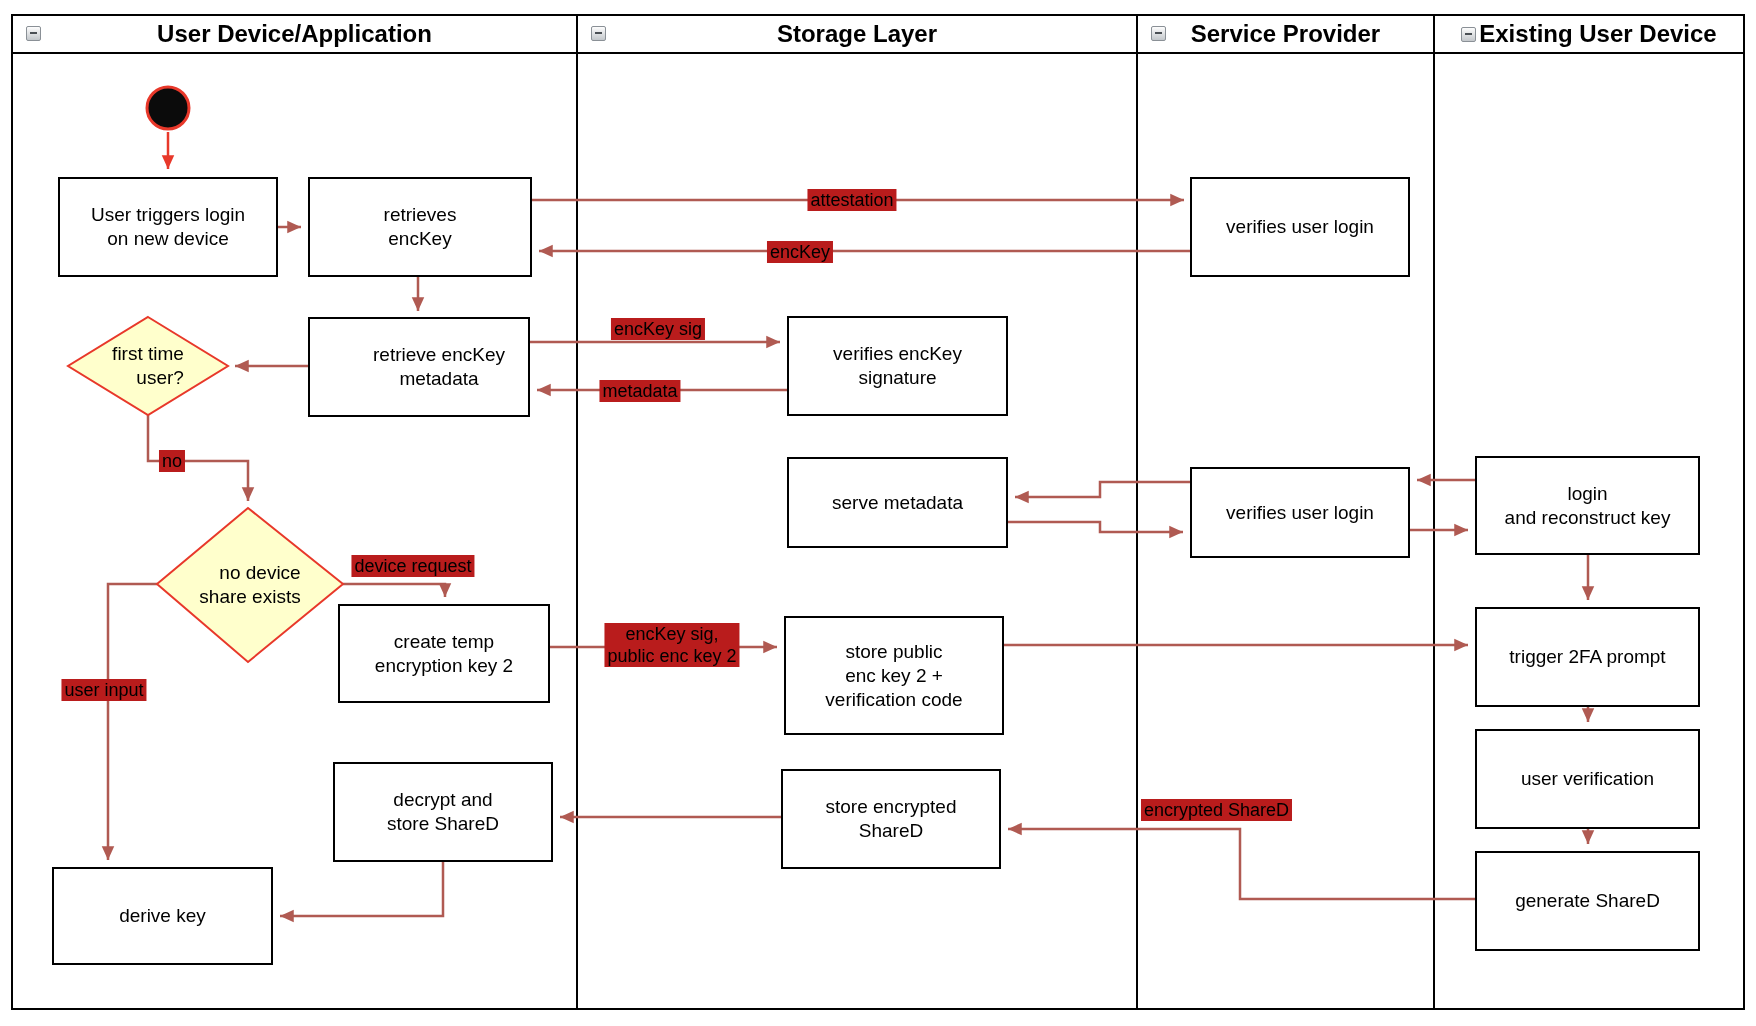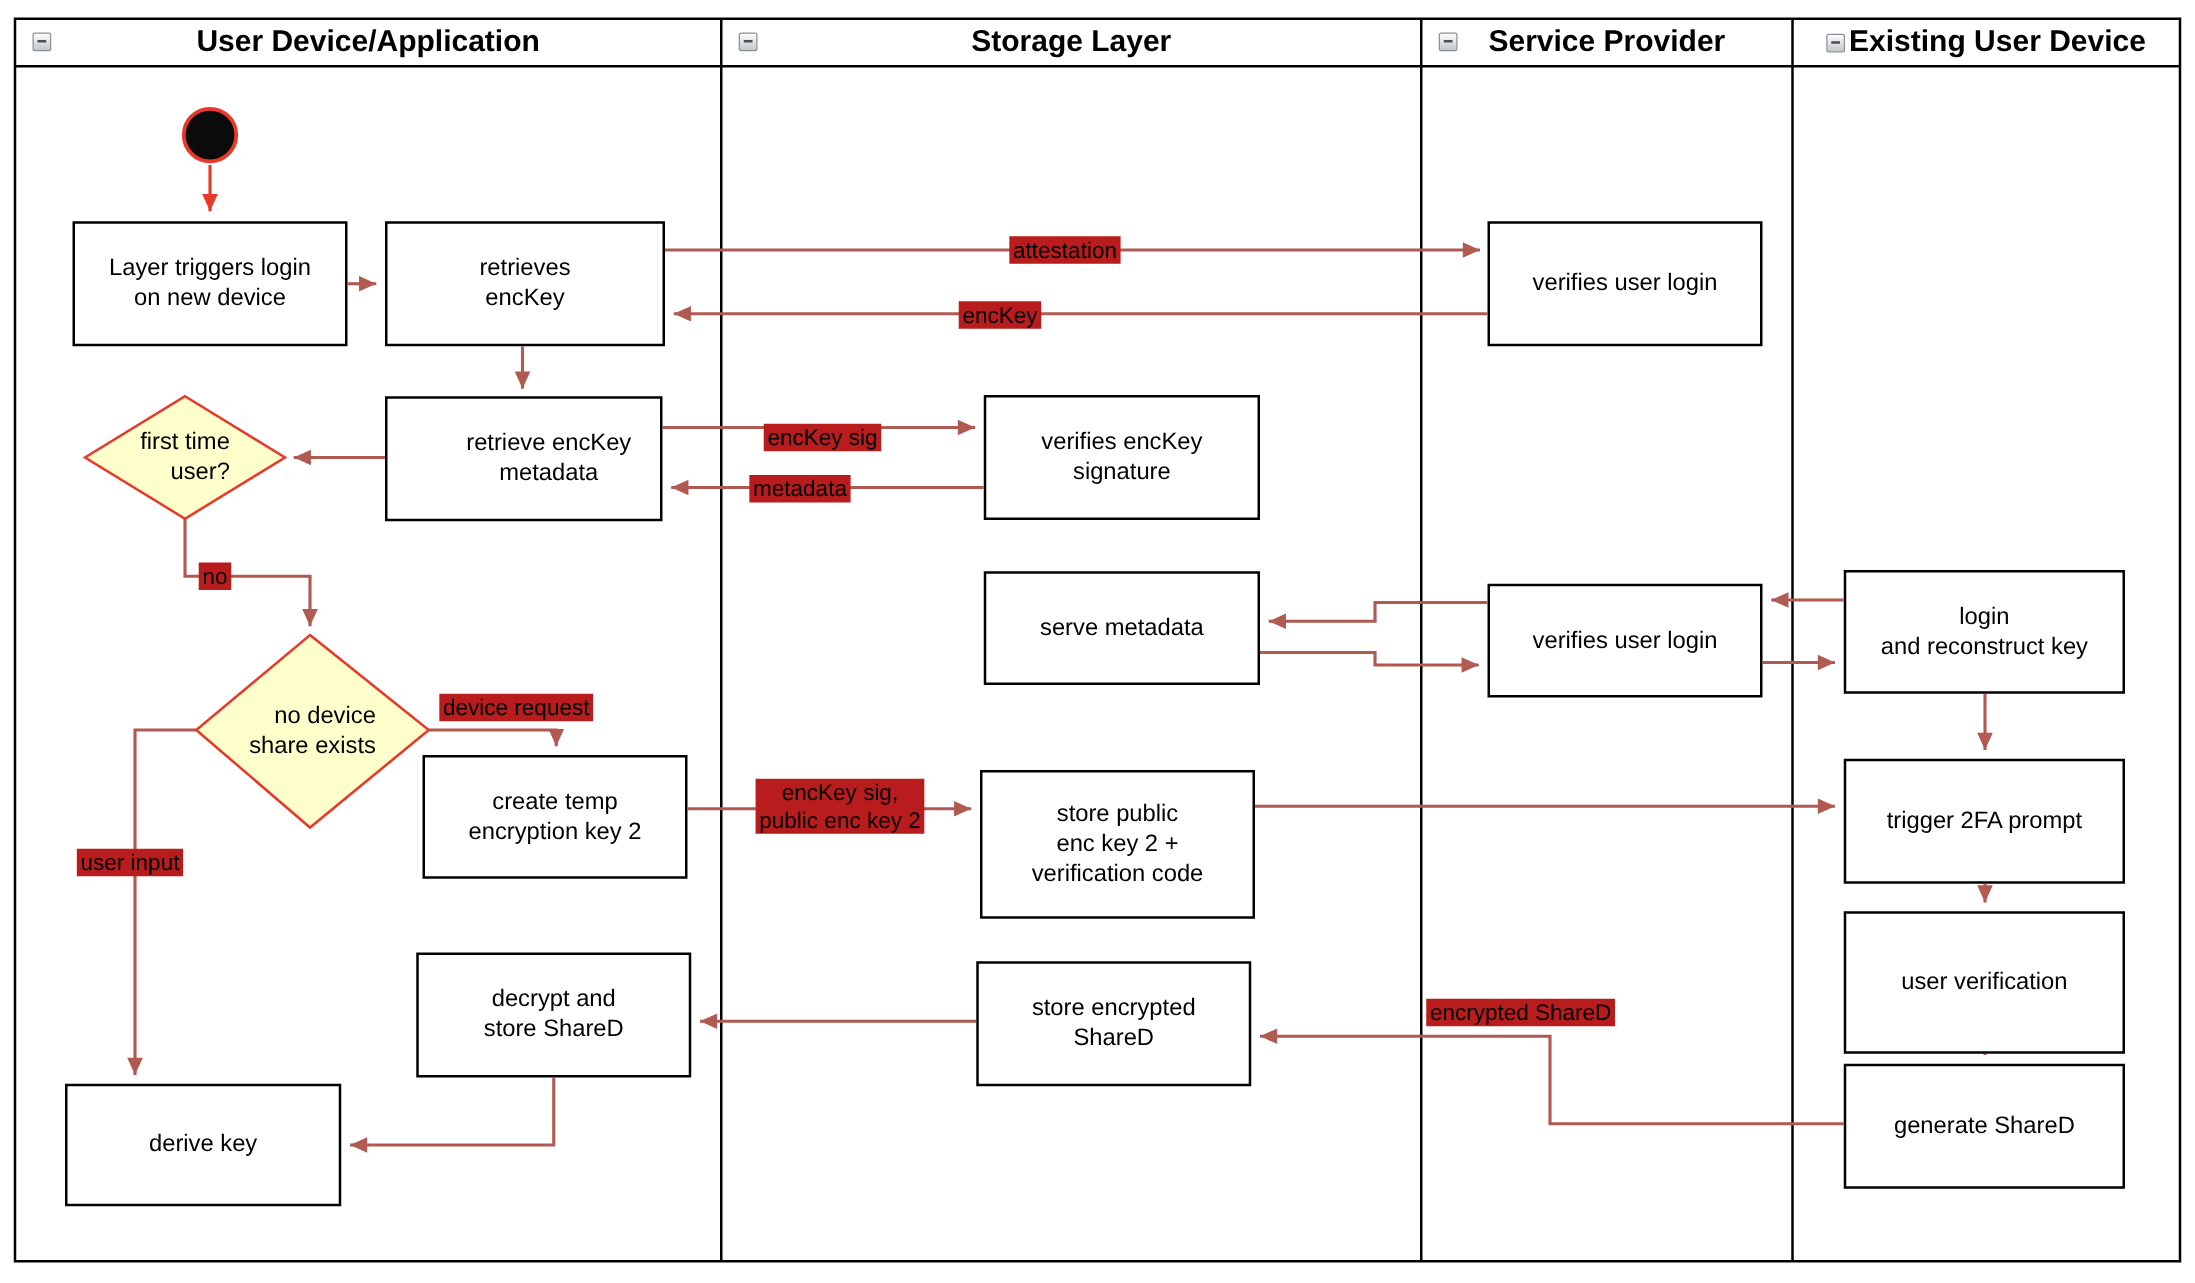--- a/index.html
+++ b/index.html
@@ -105,55 +105,55 @@
     <span>Service Provider</span>
   </div>
   <div class="lane-title" style="left:1434px;width:310px;">
     <span class="collapse-btn collapse-inline"></span>
     <span>Existing User Device</span>
   </div>
   <div class="collapse-btn" style="left:26px;"></div>
   <div class="collapse-btn" style="left:591px;"></div>
   <div class="collapse-btn" style="left:1151px;"></div>
 
-  <div class="node" style="left:58px;top:177px;width:220px;height:100px;">Layer triggers login
+  <div class="node" style="left:58px;top:177px;width:220px;height:100px;">User triggers login
 on new device</div>
   <div class="node" style="left:308px;top:177px;width:224px;height:100px;">retrieves
 encKey</div>
   <div class="node" style="left:1190px;top:177px;width:220px;height:100px;">verifies user login</div>
   <div class="node" style="left:308px;top:317px;width:222px;height:100px;padding-left:40px;">retrieve encKey
 metadata</div>
   <div class="node" style="left:787px;top:316px;width:221px;height:100px;">verifies encKey
 signature</div>
   <div class="node" style="left:787px;top:457px;width:221px;height:91px;">serve metadata</div>
   <div class="node" style="left:1190px;top:467px;width:220px;height:91px;">verifies user login</div>
   <div class="node" style="left:1475px;top:456px;width:225px;height:99px;">login
 and reconstruct key</div>
   <div class="node" style="left:338px;top:604px;width:212px;height:99px;">create temp
 encryption key 2</div>
   <div class="node" style="left:784px;top:616px;width:220px;height:119px;">store public
 enc key 2 +
 verification code</div>
   <div class="node" style="left:1475px;top:607px;width:225px;height:100px;">trigger 2FA prompt</div>
-  <div class="node" style="left:1475px;top:729px;width:225px;height:114px;">user verification</div>
+  <div class="node" style="left:1475px;top:729px;width:225px;height:100px;">user verification</div>
   <div class="node" style="left:1475px;top:851px;width:225px;height:100px;">generate ShareD</div>
   <div class="node" style="left:333px;top:762px;width:220px;height:100px;">decrypt and
 store ShareD</div>
   <div class="node" style="left:781px;top:769px;width:220px;height:100px;">store encrypted
 ShareD</div>
   <div class="node" style="left:52px;top:867px;width:221px;height:98px;">derive key</div>
 
   <div class="decision-label" style="left:78px;top:336px;width:140px;height:60px;">first time
 user?</div>
   <div class="decision-label" style="left:160px;top:555px;width:180px;height:60px;">no device
 share exists</div>
 
   <div class="edge-label" style="left:852px;top:200px;">attestation</div>
   <div class="edge-label" style="left:800px;top:252px;">encKey</div>
-  <div class="edge-label" style="left:658px;top:350px;">encKey sig</div>
+  <div class="edge-label" style="left:658px;top:329px;">encKey sig</div>
   <div class="edge-label" style="left:640px;top:391px;">metadata</div>
   <div class="edge-label" style="left:172px;top:461px;">no</div>
   <div class="edge-label" style="left:413px;top:566px;">device request</div>
   <div class="edge-label" style="left:672px;top:645px;">encKey sig,
 public enc key 2</div>
   <div class="edge-label" style="left:104px;top:690px;">user input</div>
   <div class="edge-label left-anchor" style="left:1141px;top:810px;">encrypted ShareD</div>
 
 </div>
 

